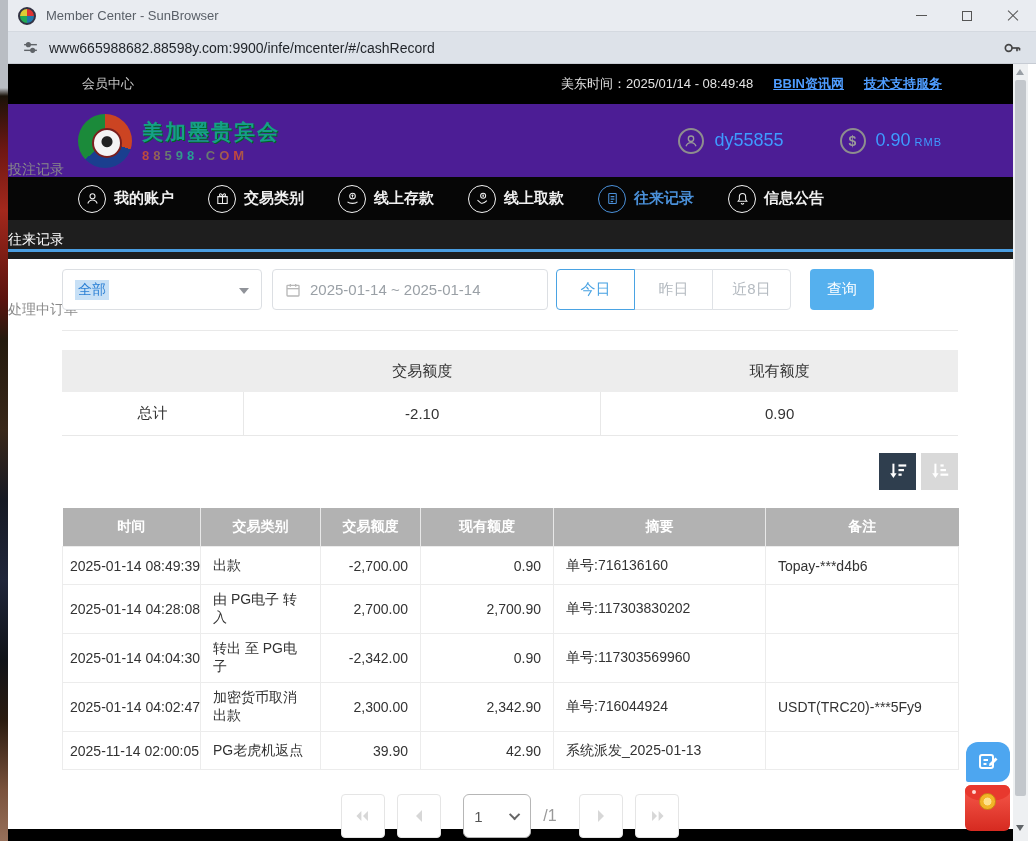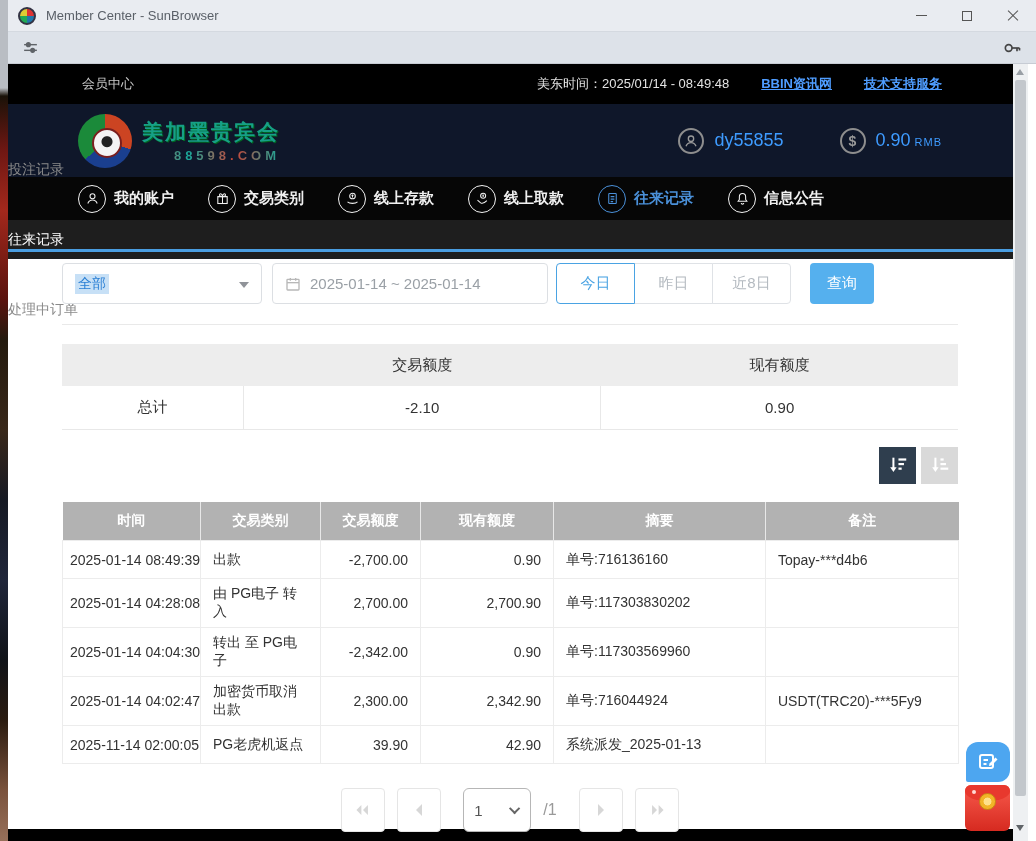--- a/index.html
+++ b/index.html
@@ -42,25 +42,25 @@
     height: 32px; background: #dde2e9; display: flex; align-items: center;
     padding: 0 14px; gap: 10px; border-bottom: 1px solid #c7ccd4;
   }
   .url-text { font-size: 14px; color: #1f2328; }
   .key-icon { margin-left: auto; }
   
   .viewport { position: relative; width: 1020px; height: 777px; background: #000; overflow: hidden; }
   
   .infobar { height: 40px; background: #000; display: flex; align-items: center; padding: 0 86px 0 74px; }
   .infobar-title { color: #c9c9c9; font-size: 13px; }
-  .infobar-right { margin-left: auto; display: flex; align-items: center; gap: 32px; }
+  .infobar-right { margin-left: auto; display: flex; align-items: center; gap: 20px; }
   .est-time { color: #e3e3e3; font-size: 13px; }
   .topbar-link { color: #4f9dff; font-size: 13px; font-weight: bold; text-decoration: underline; cursor: pointer; }
   
-  .site-header { height: 73px; background: #0f172a; display: flex; align-items: center; padding: 0 86px 0 70px; text-align: right; }
+  .site-header { height: 73px; background: #4c1d95; display: flex; align-items: center; padding: 0 86px 0 70px; }
   .logo-circle {
     width: 54px; height: 54px; border-radius: 50%; position: relative; flex: 0 0 auto;
     background: conic-gradient(#c42 0 30%, #1a3f8f 30% 63%, #1b8a3a 63% 100%);
   }
   .logo-circle::after {
     content: ""; position: absolute; left: 14px; top: 14px; width: 26px; height: 26px; border-radius: 50%;
     background: radial-gradient(circle at 50% 45%, #222 0 5px, #f4f4f4 6px 100%);
     border: 2px solid #7a1f1f;
   }
   .brand-text { margin-left: 10px; }
@@ -87,21 +87,21 @@
     width: 28px; height: 28px; border: 1.5px solid currentColor; border-radius: 50%;
     display: flex; align-items: center; justify-content: center; flex: 0 0 auto;
   }
   .nav-circle svg { stroke: currentColor; fill: none; stroke-width: 1.7; }
   
   .sub-nav { height: 39px; background: #1e1e1e; display: flex; justify-content: center; gap: 46px; flex-direction: column; }
   .subnav-item { display: flex; align-items: center; color: #8a8a8a; font-size: 14px; cursor: pointer; border-bottom: 3px solid transparent; padding-top: 3px; }
   .subnav-item.active { color: #fff; border-bottom-color: #4a9de0; }
   
   .page-body { background: #fff; height: 570px; width: 100%; }
-  .content { width: 896px; margin-left: 54px; padding-top: 4px; }
+  .content { width: 896px; margin-left: 54px; padding-top: 10px; }
   .filter-row { display: flex; align-items: center; height: 41px; }
   .type-select {
     width: 200px; height: 41px; border: 1px solid #dcdfe3; border-radius: 4px; background: #fff;
     display: flex; align-items: center; padding: 0 12px; position: relative; cursor: pointer;
   }
   .type-value { background: #c7e0f6; color: #2a7fd4; font-size: 14px; padding: 1px 3px; }
   .select-caret {
     position: absolute; right: 12px; top: 18px; width: 0; height: 0;
     border-left: 5px solid transparent; border-right: 5px solid transparent; border-top: 6px solid #909399;
   }
@@ -211,20 +211,21 @@
 
   <div class="urlbar">
     <svg width="17" height="17" viewBox="0 0 24 24">
       <g stroke="#5f6368" stroke-width="2" fill="#5f6368">
         <line x1="3" y1="8" x2="21" y2="8"></line>
           <circle cx="9" cy="8" r="2.6"></circle>
         <line x1="3" y1="16" x2="21" y2="16"></line>
           <circle cx="15" cy="16" r="2.6"></circle>
       </g>
     </svg>
+    <span class="url-text">www665988682.88598y.com:9900/infe/mcenter/#/cashRecord</span>
     <svg class="key-icon" width="20" height="20" viewBox="0 0 24 24">
       <g stroke="#444" stroke-width="2" fill="none">
         <circle cx="8" cy="12" r="4"></circle>
           <line x1="12" y1="12" x2="21" y2="12"></line>
           <line x1="18" y1="12" x2="18" y2="16"></line>
           <line x1="21" y1="12" x2="21" y2="15"></line>
       </g>
     </svg>
   </div>
 

